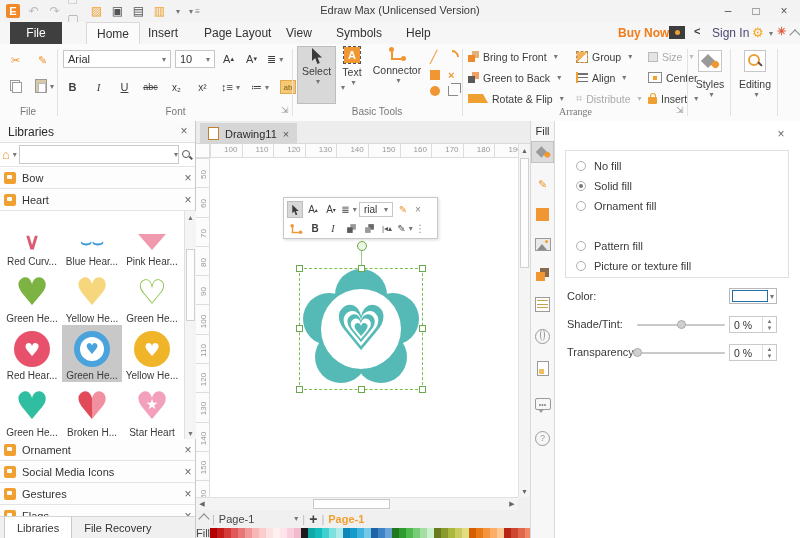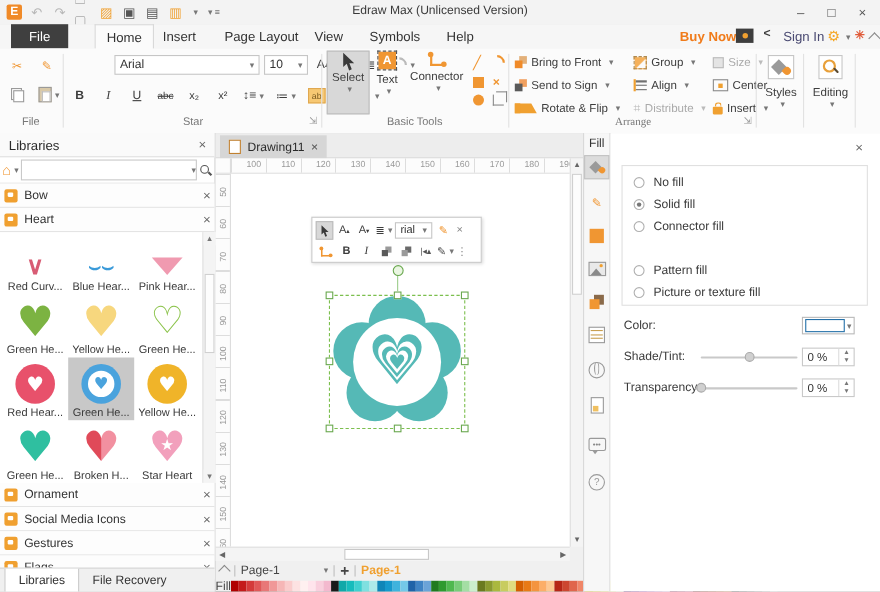--- a/index.html
+++ b/index.html
@@ -248,21 +248,21 @@
             <span class="paste-ic"></span>
             <span class="dd">▾</span>
           </span>
       </div>
     </div>
     <div class="glabel" style="left:6px;top:62px;width:44px;">File</div>
     <div class="gsep" style="left:57px;"></div>
 
     <div class="abs" style="left:63px;top:6px;">
       <div class="flex" style="gap:4px;">
-        <span class="combo" style="width:132px;margin-left:41px;">
+        <span class="combo" style="width:108px;">
             <span>Arial</span>
             <span class="dd">▾</span>
           </span>
         <span class="combo" style="width:40px;">
             <span>10</span>
             <span class="dd">▾</span>
           </span>
         <span class="fbtn">A<span style="font-size:7px;vertical-align:top;">▴</span></span>
         <span class="fbtn">A<span style="font-size:7px;vertical-align:top;">▾</span></span>
         <span class="fbtn">≣<span class="dd">▾</span></span>
@@ -281,21 +281,21 @@
         <span class="fbtn">↕≡<span class="dd">▾</span></span>
         <span class="fbtn">≔<span class="dd">▾</span></span>
         <span class="fbtn">
             <span class="hl-ic">ab</span>
             <span class="dd">▾</span>
           </span>
         <span class="fbtn" style="border-bottom:3px solid #f09632;font-weight:bold;">A</span>
         <span class="dd">▾</span>
       </div>
     </div>
-    <div class="glabel" style="left:63px;top:62px;width:225px;">Star</div>
+    <div class="glabel" style="left:63px;top:62px;width:225px;">Font</div>
     <span class="launcher" style="left:281px;top:61px;">⇲</span>
     <div class="gsep" style="left:292px;"></div>
 
     <div class="bigbtn selbtn" style="left:297px;top:2px;width:37px;height:56px;">
       <svg width="14" height="18" viewBox="0 0 14 18">
           <path d="M2 1 L2 14 L5.2 11 L7.4 17 L9.8 16 L7.6 10.4 L12 10.4 Z" fill="#3a3a3a"></path>
         </svg>
       <span>Select</span>
       <span class="dd">▾</span>
     </div>
@@ -336,21 +336,21 @@
             <i class="f"></i>
           </span>
         <span>Bring to Front</span>
           <span class="dd">▾</span>
       </div>
       <div class="abtn" style="position:absolute;left:0;top:21px;">
         <span class="sq2">
             <i class="b" style="background:#f0a060;"></i>
             <i class="fd"></i>
           </span>
-        <span>Send to Sign</span>
+        <span>Green to Back</span>
           <span class="dd">▾</span>
       </div>
       <div class="abtn" style="position:absolute;left:0;top:42px;">
         <span class="rot-ic"></span>
         <span>Rotate &amp; Flip</span>
           <span class="dd">▾</span>
       </div>
       <div class="abtn" style="position:absolute;left:108px;top:0;">
         <span class="grp-ic"></span>
         <span>Group</span>
@@ -806,21 +806,21 @@
       <div class="optrow" style="top:8px;">
         <span class="radio"></span>
         <span>No fill</span>
       </div>
       <div class="optrow" style="top:28px;">
         <span class="radio sel"></span>
         <span>Solid fill</span>
       </div>
       <div class="optrow" style="top:48px;">
         <span class="radio"></span>
-        <span>Connector fill</span>
+        <span>Ornament fill</span>
       </div>
       <div class="optrow" style="top:88px;">
         <span class="radio"></span>
         <span>Pattern fill</span>
       </div>
       <div class="optrow" style="top:108px;">
         <span class="radio"></span>
         <span>Picture or texture fill</span>
       </div>
     </div>

